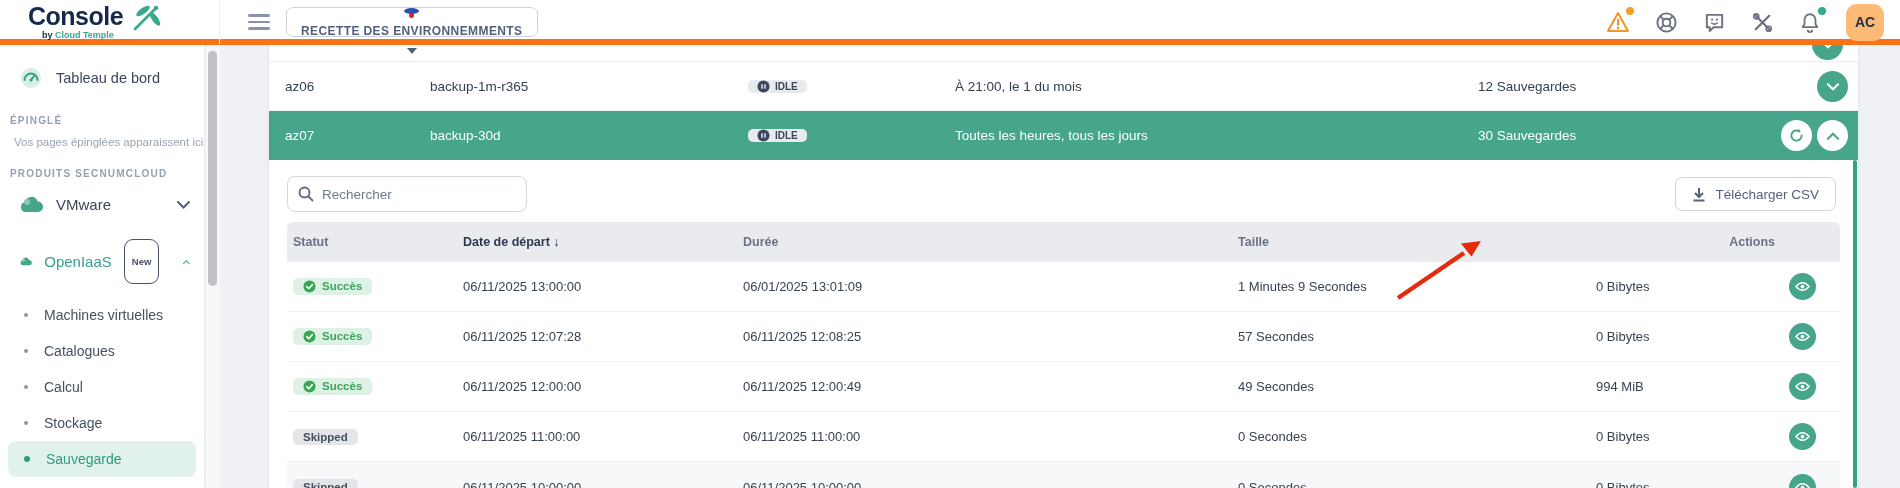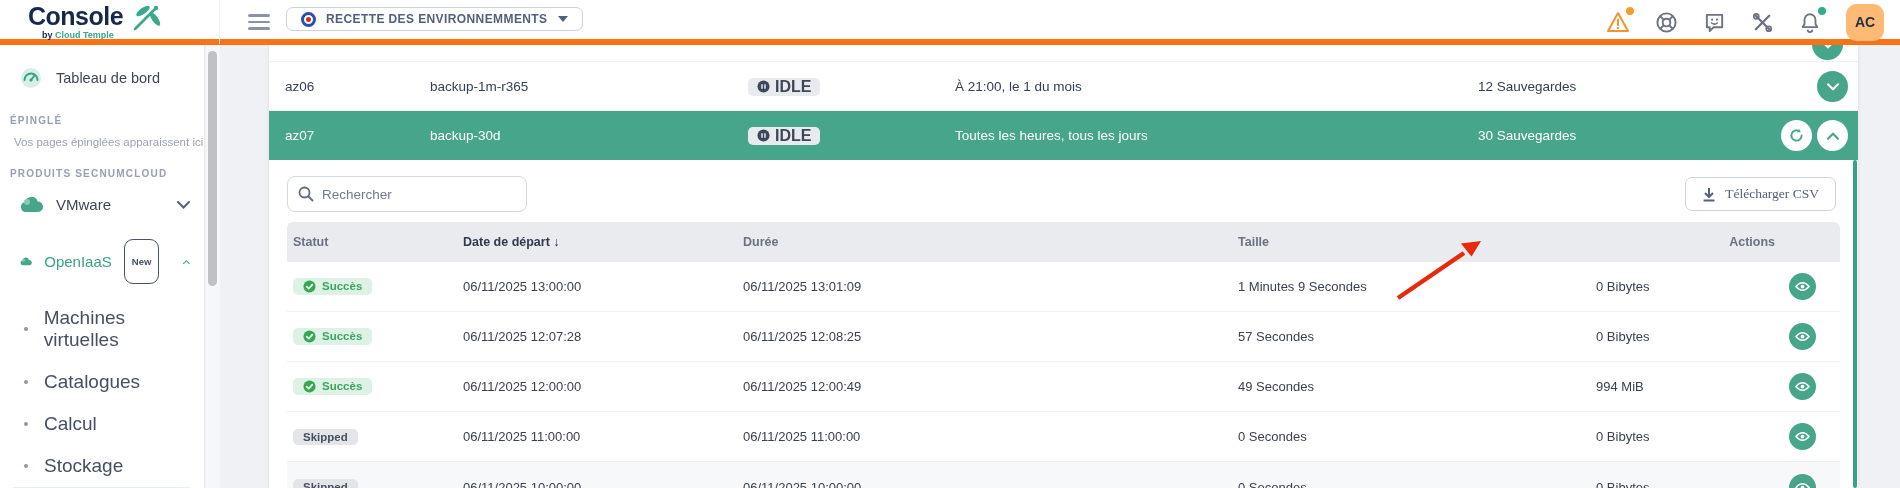--- a/index.html
+++ b/index.html
@@ -11,23 +11,23 @@
     background:#fff; border-bottom:6px solid #f97316; z-index:30; }
   .logo-sec { position:absolute; left:0; top:0; width:220px; height:44px;
     border-right:1px solid #eceef2; display:flex; align-items:center; padding-left:28px; }
   .logo-text { line-height:1; }
   .logo-title { font-size:25px; font-weight:bold; color:#16294d; letter-spacing:-0.5px; }
   .logo-byline { font-size:9px; font-weight:bold; color:#16294d; margin-top:2px; padding-left:14px; }
   .logo-byline .brand { color:#39a98c; }
   .dragonfly { margin-left:6px; margin-top:-8px; }
   .hamburger { position:absolute; left:248px; top:14px; width:22px; height:16px; cursor:pointer; }
   .hamburger span { display:block; height:2.5px; background:#8a93a5; border-radius:2px; margin-bottom:4px; }
-  .env-btn { position:absolute; left:286px; top:7px; height:24px; padding:0 14px;
+  .env-btn { position:absolute; left:286px; top:7px; height:30px; padding:0 14px;
     border:1px solid #ccd2dc; border-radius:7px; background:#fff; display:flex;
-    align-items:center; gap:10px; cursor:pointer; }
+    align-items:center; gap:10px; cursor:pointer;flex-direction:column; }
   .env-label { font-size:12px; font-weight:bold; color:#53607c; letter-spacing:0.4px; }
   .cocarde { width:15px; height:15px; border-radius:50%; border:3.2px solid #2b4db8;
     background:#fff; position:relative; }
   .cocarde::after { content:""; position:absolute; left:2px; top:2px; width:5px; height:5px;
     border-radius:50%; background:#d22b1f; }
   .caret-down { width:0; height:0; border-left:5px solid transparent;
     border-right:5px solid transparent; border-top:6px solid #53607c; }
   .tb-icons { position:absolute; right:16px; top:0; height:44px; display:flex;
     align-items:center; gap:24px; }
   .tb-ic { position:relative; width:24px; height:24px; display:flex; align-items:center;
@@ -48,21 +48,21 @@
   .sec-label { font-size:10px; font-weight:bold; letter-spacing:1.2px; color:#96a0b2;
     padding:16px 0 4px 10px; }
   .pin-hint { font-size:11.5px; color:#9aa3b2; padding:6px 0 4px 14px; }
   .prod-row { display:flex; align-items:center; gap:12px; padding:13px 14px 13px 20px;
     font-size:15px; color:#3d4656; cursor:pointer; }
   .prod-row .grow { flex:1; }
   .prod-row.open { color:#38a287; }
   .new-badge { font-size:9.5px; font-weight:bold; color:#46536b; border:1.4px solid #46536b;
     border-radius:9px; padding:16px 7px; }
   .sub-item { display:flex; align-items:center; gap:16px; padding:10px 10px 10px 24px;
-    font-size:19px; color:#465062; cursor:pointer; }
+    font-size:14px; color:#465062; cursor:pointer; }
   .sub-item .bullet { width:4px; height:4px; border-radius:50%; background:#8d97a8; }
   .sub-item.active { background:#e1f2ec; border-radius:8px; margin:0 8px; color:#2f9b7d;
     padding-left:16px; }
   .sub-item.active .bullet { width:6px; height:6px; background:#2f9b7d; }
   .chev { font-size:0; }
 
   
   .vtrack { position:absolute; left:206px; top:45px; width:14px; height:443px; background:#f6f7f9; z-index:21; }
   .vthumb { position:absolute; left:2px; top:6px; width:9px; height:235px; background:#bfc1c4;
     border-radius:5px; cursor:grab; }
@@ -76,41 +76,41 @@
   .p-name { left:16px; }
   .p-job  { left:161px; }
   .p-state{ left:479px; }
   .p-sched{ left:686px; }
   .p-count{ left:1209px; }
   .p-actions { position:absolute; right:10px; top:0; height:49px; display:flex;
     align-items:center; gap:5px; }
   .row-az06 { border-bottom:1px solid #f0f2f4; }
   .row-az07 { background:#46a58a; color:#fff; }
   .state-badge { display:inline-flex; align-items:center; gap:5px; background:#e8eaee;
-    color:#3c475a; font-size:16px; font-weight:bold; border-radius:5px; padding:0 9px; }
+    color:#3c475a; font-size:10px; font-weight:bold; border-radius:5px; padding:0 9px; }
   .circle-btn { width:31px; height:31px; border-radius:50%; border:none; display:flex;
     align-items:center; justify-content:center; cursor:pointer; }
   .circle-btn.teal { background:#46a58a; }
   .circle-btn.white { background:#fff; }
   .cut-circle { position:absolute; right:15px; top:-16px; }
 
   
   .panel { position:absolute; left:0; top:115px; width:1589px; height:328px; background:#fff; }
   .teal-strip { position:absolute; right:1px; top:0; width:4px; height:328px; background:#37a183;
     border-radius:2px; cursor:grab; }
   .search-box { position:absolute; left:18px; top:16px; width:240px; height:36px;
     border:1px solid #d4d8e0; border-radius:8px; display:flex; align-items:center;
     padding:0 10px; gap:8px; background:#fff; }
   .search-box input { border:none; outline:none; font-size:13.5px; color:#3c4454; width:180px;
     font-family:"Liberation Sans",sans-serif; }
   .search-box input::placeholder { color:#6f7a8c; }
   .csv-btn { position:absolute; right:22px; top:17px; height:34px; padding:12px 16px;
     border:1px solid #cdd2dc; border-radius:7px; background:#fff; display:flex;
     align-items:center; gap:9px; font-size:13.5px; color:#55607a; cursor:pointer;
-    font-family:Liberation Serif, serif; }
+    font-family:Liberation Sans, sans-serif; }
 
   .grid-cols { display:grid; grid-template-columns:170px 280px 495px 358px 193px 1fr; }
   .thead { position:absolute; left:18px; top:62px; width:1553px; height:40px; background:#e9ebef;
     border-radius:6px 6px 0 0; align-items:center; font-size:12.5px; font-weight:bold;
     color:#6a7383; }
   .thead .hcell { padding-left:6px; }
   .thead .hcell.sorted { color:#2e3a4e; cursor:pointer; }
   .thead .hcell.right { text-align:right; padding-right:8px; }
   .tbody { position:absolute; left:18px; top:102px; width:1553px; }
   .trow { height:50px; align-items:center; font-size:13px; color:#39424f;
@@ -369,21 +369,21 @@
       <div class="trow grid-cols">
         <div class="tcell"><span class="badge success">
           <svg class="chk" width="13" height="13" viewBox="0 0 14 14">
             <circle cx="7" cy="7" r="6.5" fill="#34a853"></circle>
             <path d="M4 7.2 L6.2 9.4 L10 5" fill="none" stroke="#fff" stroke-width="1.8" stroke-linecap="round" stroke-linejoin="round"></path>
           </svg>
           <span class="btext">Succès</span>
             </span>
         </div>
         <div class="tcell c-start">06/11/2025 13:00:00</div>
-        <div class="tcell c-end">06/11/2025 13:01:09</div>
+        <div class="tcell c-end">06/01/2025 13:01:09</div>
         <div class="tcell c-duree">1 Minutes 9 Secondes</div>
         <div class="tcell c-taille">0 Bibytes</div>
         <div class="tcell right">
           <button class="eye-btn">
             <svg width="15" height="11" viewBox="0 0 16 11">
               <path d="M1 5.5 Q8 -2.5 15 5.5 Q8 13.5 1 5.5 Z" fill="none" stroke="#fff" stroke-width="1.6"></path>
               <circle cx="8" cy="5.5" r="2" fill="#fff"></circle>
             </svg>
           </button>
         </div>

